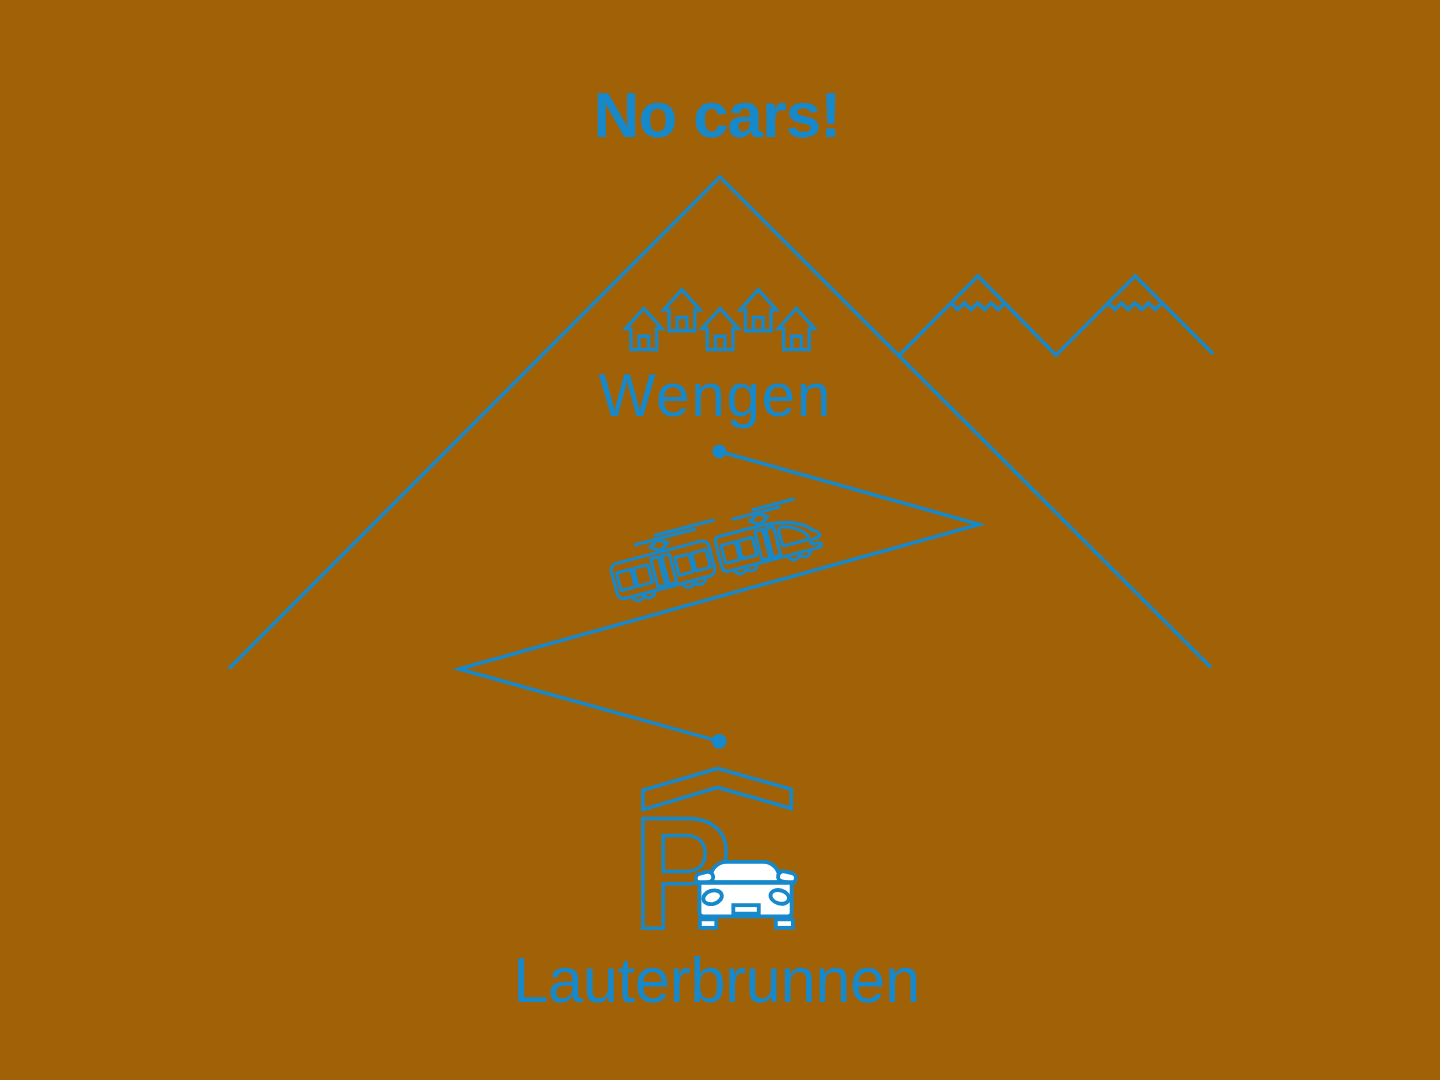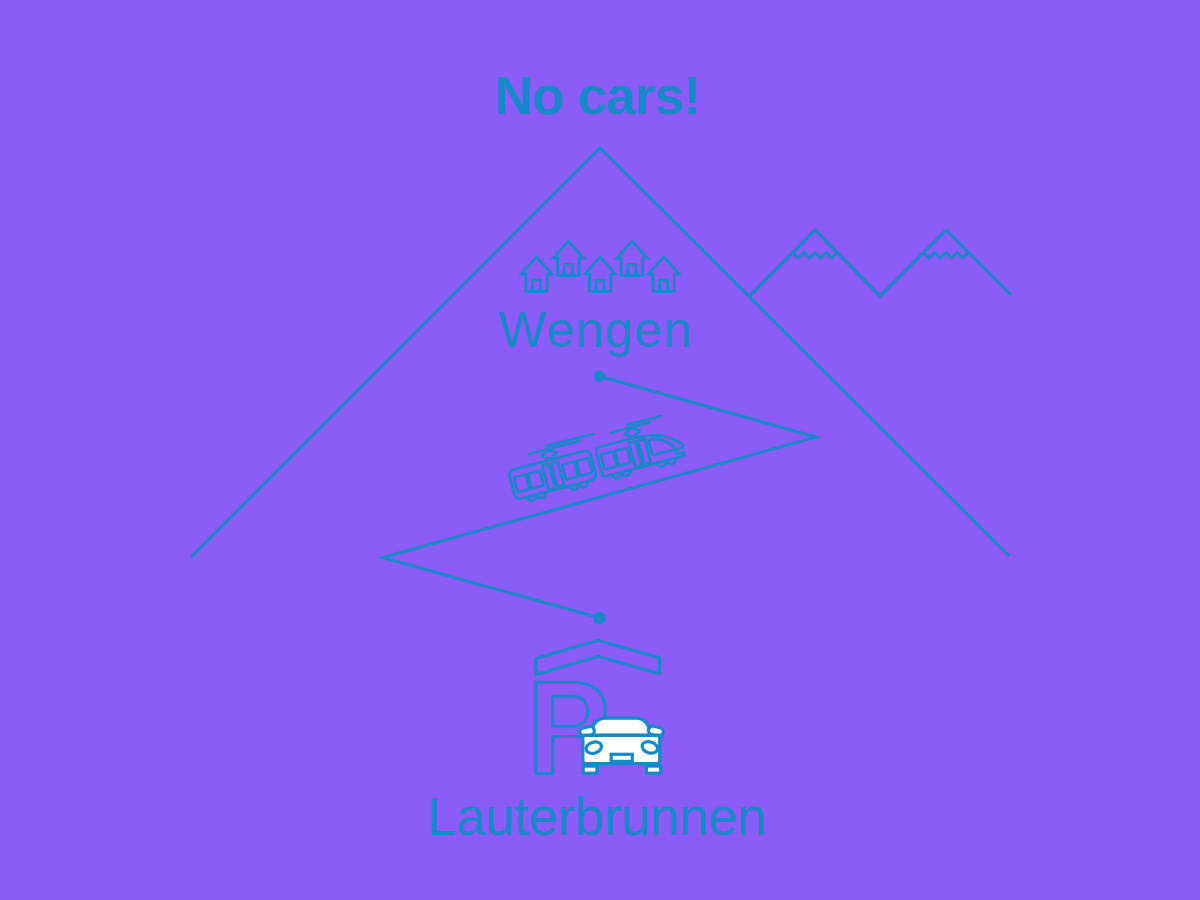--- a/index.html
+++ b/index.html
@@ -1,16 +1,16 @@
 <!DOCTYPE html>
 <html><head>
 <meta charset="utf-8">
 <style>
   html,body{margin:0;padding:0;background:#ffffff;}
-  .wrap{position:relative;width:1200px;height:900px;background:#8b5cf6;overflow:hidden;}
+  .wrap{position:relative;width:1200px;height:900px;background:#a16207;overflow:hidden;}
   svg{position:absolute;left:0;top:0;}
   text{font-family:"Liberation Sans", sans-serif;}
 </style>
 </head>
 <body>
 <div class="wrap">
 <svg width="1200" height="900" viewBox="0 0 1200 900" fill="none" stroke="#1788c9" stroke-width="3">
 
   <polyline points="191,557 600,147.5 1009,556" stroke-linejoin="miter"></polyline>
 

